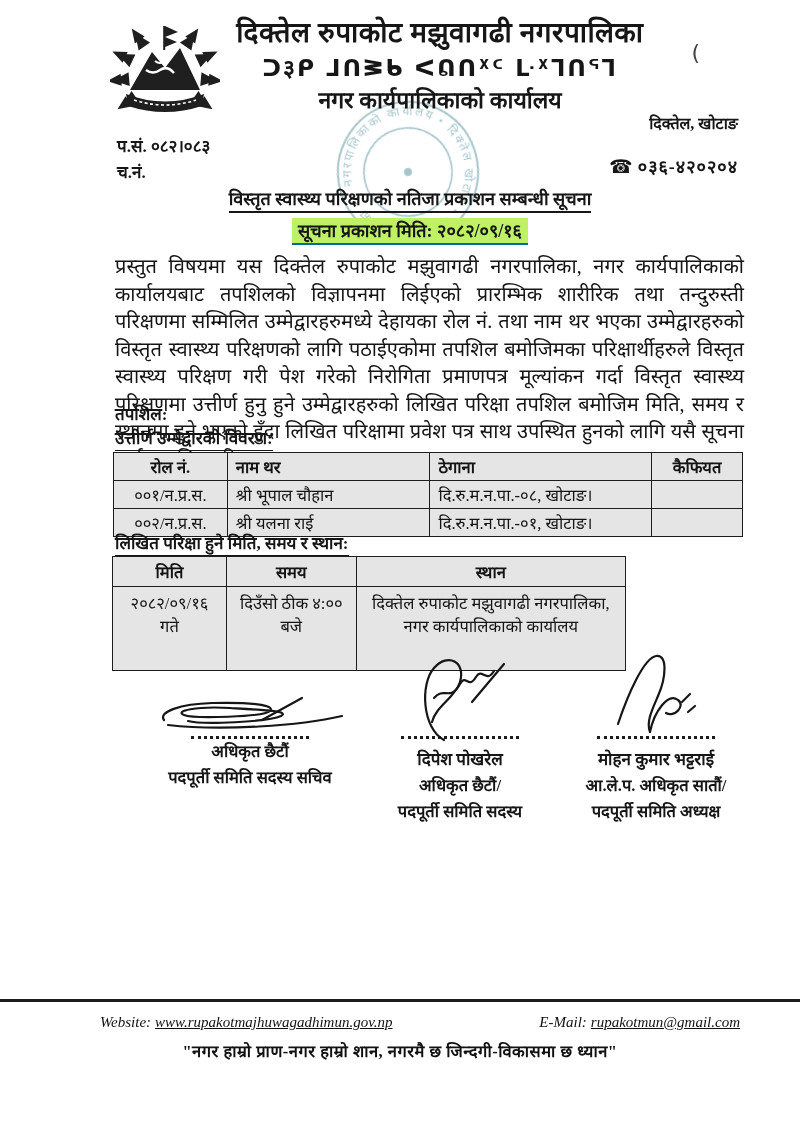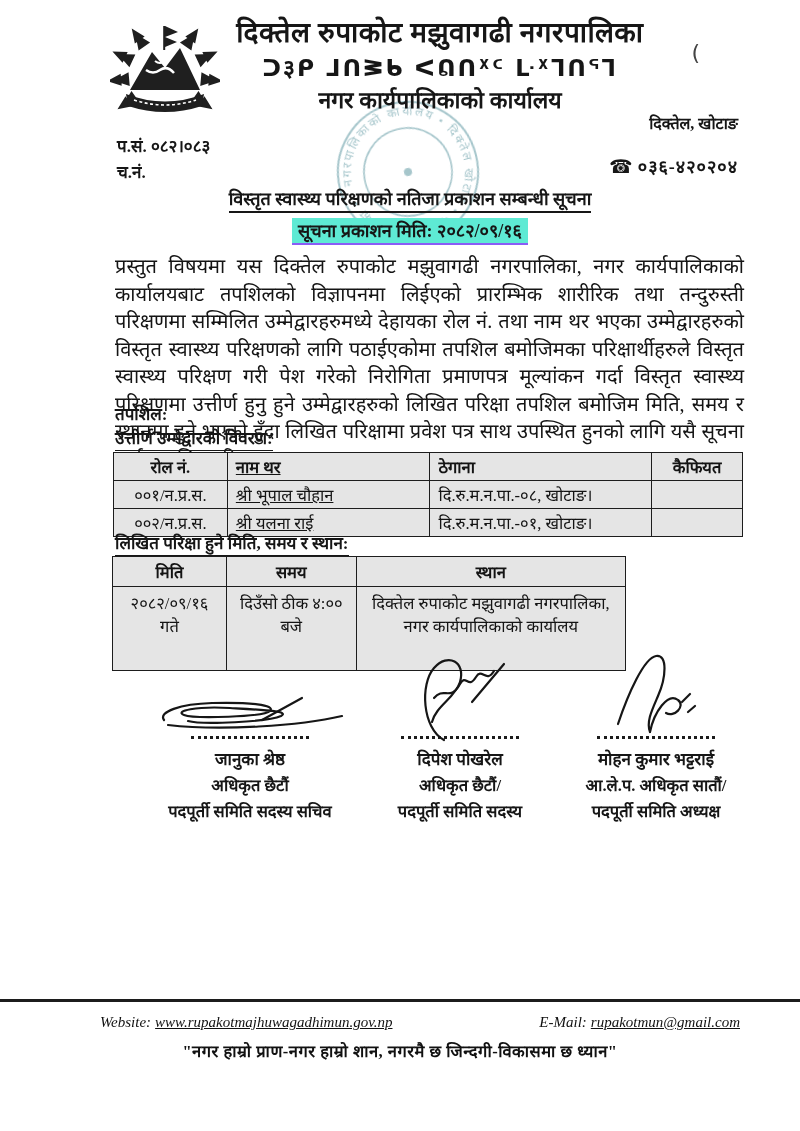--- a/index.html
+++ b/index.html
@@ -22,38 +22,38 @@
   .meta-phone{ font-size:18px; font-weight:bold; margin-top:20px; letter-spacing:1px; }
   .phone-ic{ font-family:"DejaVu Sans",sans-serif; font-size:19px; margin-right:4px; }
   .meta-left{ position:absolute; left:117px; top:134px; }
   .ref-no{ font-size:17px; font-weight:bold; line-height:26px; }
   .ch-no{ font-size:17px; font-weight:bold; line-height:26px; }
   
   .title-wrap{ position:absolute; left:0; top:186px; width:100%; text-align:center;padding-left:20px; }
   .title-main{ display:inline-block; font-size:18px; font-weight:bold;
                border-bottom:2px solid #171717; padding-bottom:1px; }
   .title-date{ display:inline-block; font-size:18px; font-weight:bold; margin-top:5px;
-               background:#5eead4; padding:0 6px 1px 6px; border-bottom:2px solid #8b5cf6; }
+               background:#bef264; padding:0 6px 1px 6px; border-bottom:2px solid #0369a1; }
   
   .body-par{ position:absolute; left:115px; top:253px; width:629px;
              font-size:20px; line-height:27.5px; text-align:justify; color:#141414; }
   .h-underline{ position:absolute; font-size:17px; font-weight:bold;
                 border-bottom:1.8px solid #171717; padding-bottom:1px; }
   .h-tapasil{ left:115px; top:402px; }
   .h-passed{ left:115px; top:426px; }
   .h-exam{ left:115px; top:531px; }
   
   table{ border-collapse:collapse; position:absolute; background:#e5e5e5; }
   td,th{ border:1.8px solid #1d1d1d; font-size:16.5px; padding:2px 8px; color:#141414; }
   th{ font-weight:bold; }
   .tbl-candidates{ left:113px; top:452px; width:630px; }
   .tbl-candidates th{ height:28px; }
   .tbl-candidates td{ height:26px; }
   .col-roll{ width:114px; text-align:center; }
-  .col-name{ width:203px; text-align:left;text-decoration:underline; }
+  .col-name{ width:203px; text-align:left; }
   .col-addr{ width:222px; text-align:left; }
   .col-rem{ width:91px; text-align:center; }
   .th-left{ text-align:left; }
   .tbl-schedule{ left:112px; top:556px; width:514px;font-family:Liberation Serif, serif; }
   .tbl-schedule th{ height:30px; text-align:center; }
   .tbl-schedule td{ text-align:center; vertical-align:top; padding-top:4px; }
   .sc-date{ width:114px; } .sc-time{ width:130px; } .sc-place{ width:270px; }
   
   .sig-block{ position:absolute; text-align:center; }
   .sig1{ left:128px; top:648px; width:244px; }
@@ -215,21 +215,20 @@
     <div class="sig-art">
       <svg width="200" height="52" viewBox="0 0 200 52">
         <g fill="none" stroke="#161616" stroke-width="2.2" stroke-linecap="round">
           <path d="M14,30 C8,22 30,14 62,13 C100,12 126,15 120,21 C114,27 44,29 34,25 C24,21 46,16 80,18 C116,20 140,21 131,26 C118,32 52,35 38,31"></path>
           <path d="M112,30 L152,8"></path>
           <path d="M18,35 C70,41 150,36 192,26"></path>
         </g>
       </svg>
     </div>
     <div class="dots"></div>
-    <div class="sig-name">जानुका श्रेष्ठ</div>
     <div class="sig-line">अधिकृत छैटौं</div>
     <div class="sig-line">पदपूर्ती समिति सदस्य सचिव</div>
   </div>
 
   <div class="sig-block sig2">
     <div class="sig-art">
       <svg width="96" height="88" viewBox="0 0 96 88">
         <g fill="none" stroke="#161616" stroke-width="2.2" stroke-linecap="round">
           <path d="M32,86 C10,74 8,30 22,14 C36,-2 54,8 48,28 C43,44 24,52 20,68"></path>
           <path d="M22,44 C32,32 38,48 48,30 C54,19 56,36 64,23 C70,13 74,30 82,17"></path>

